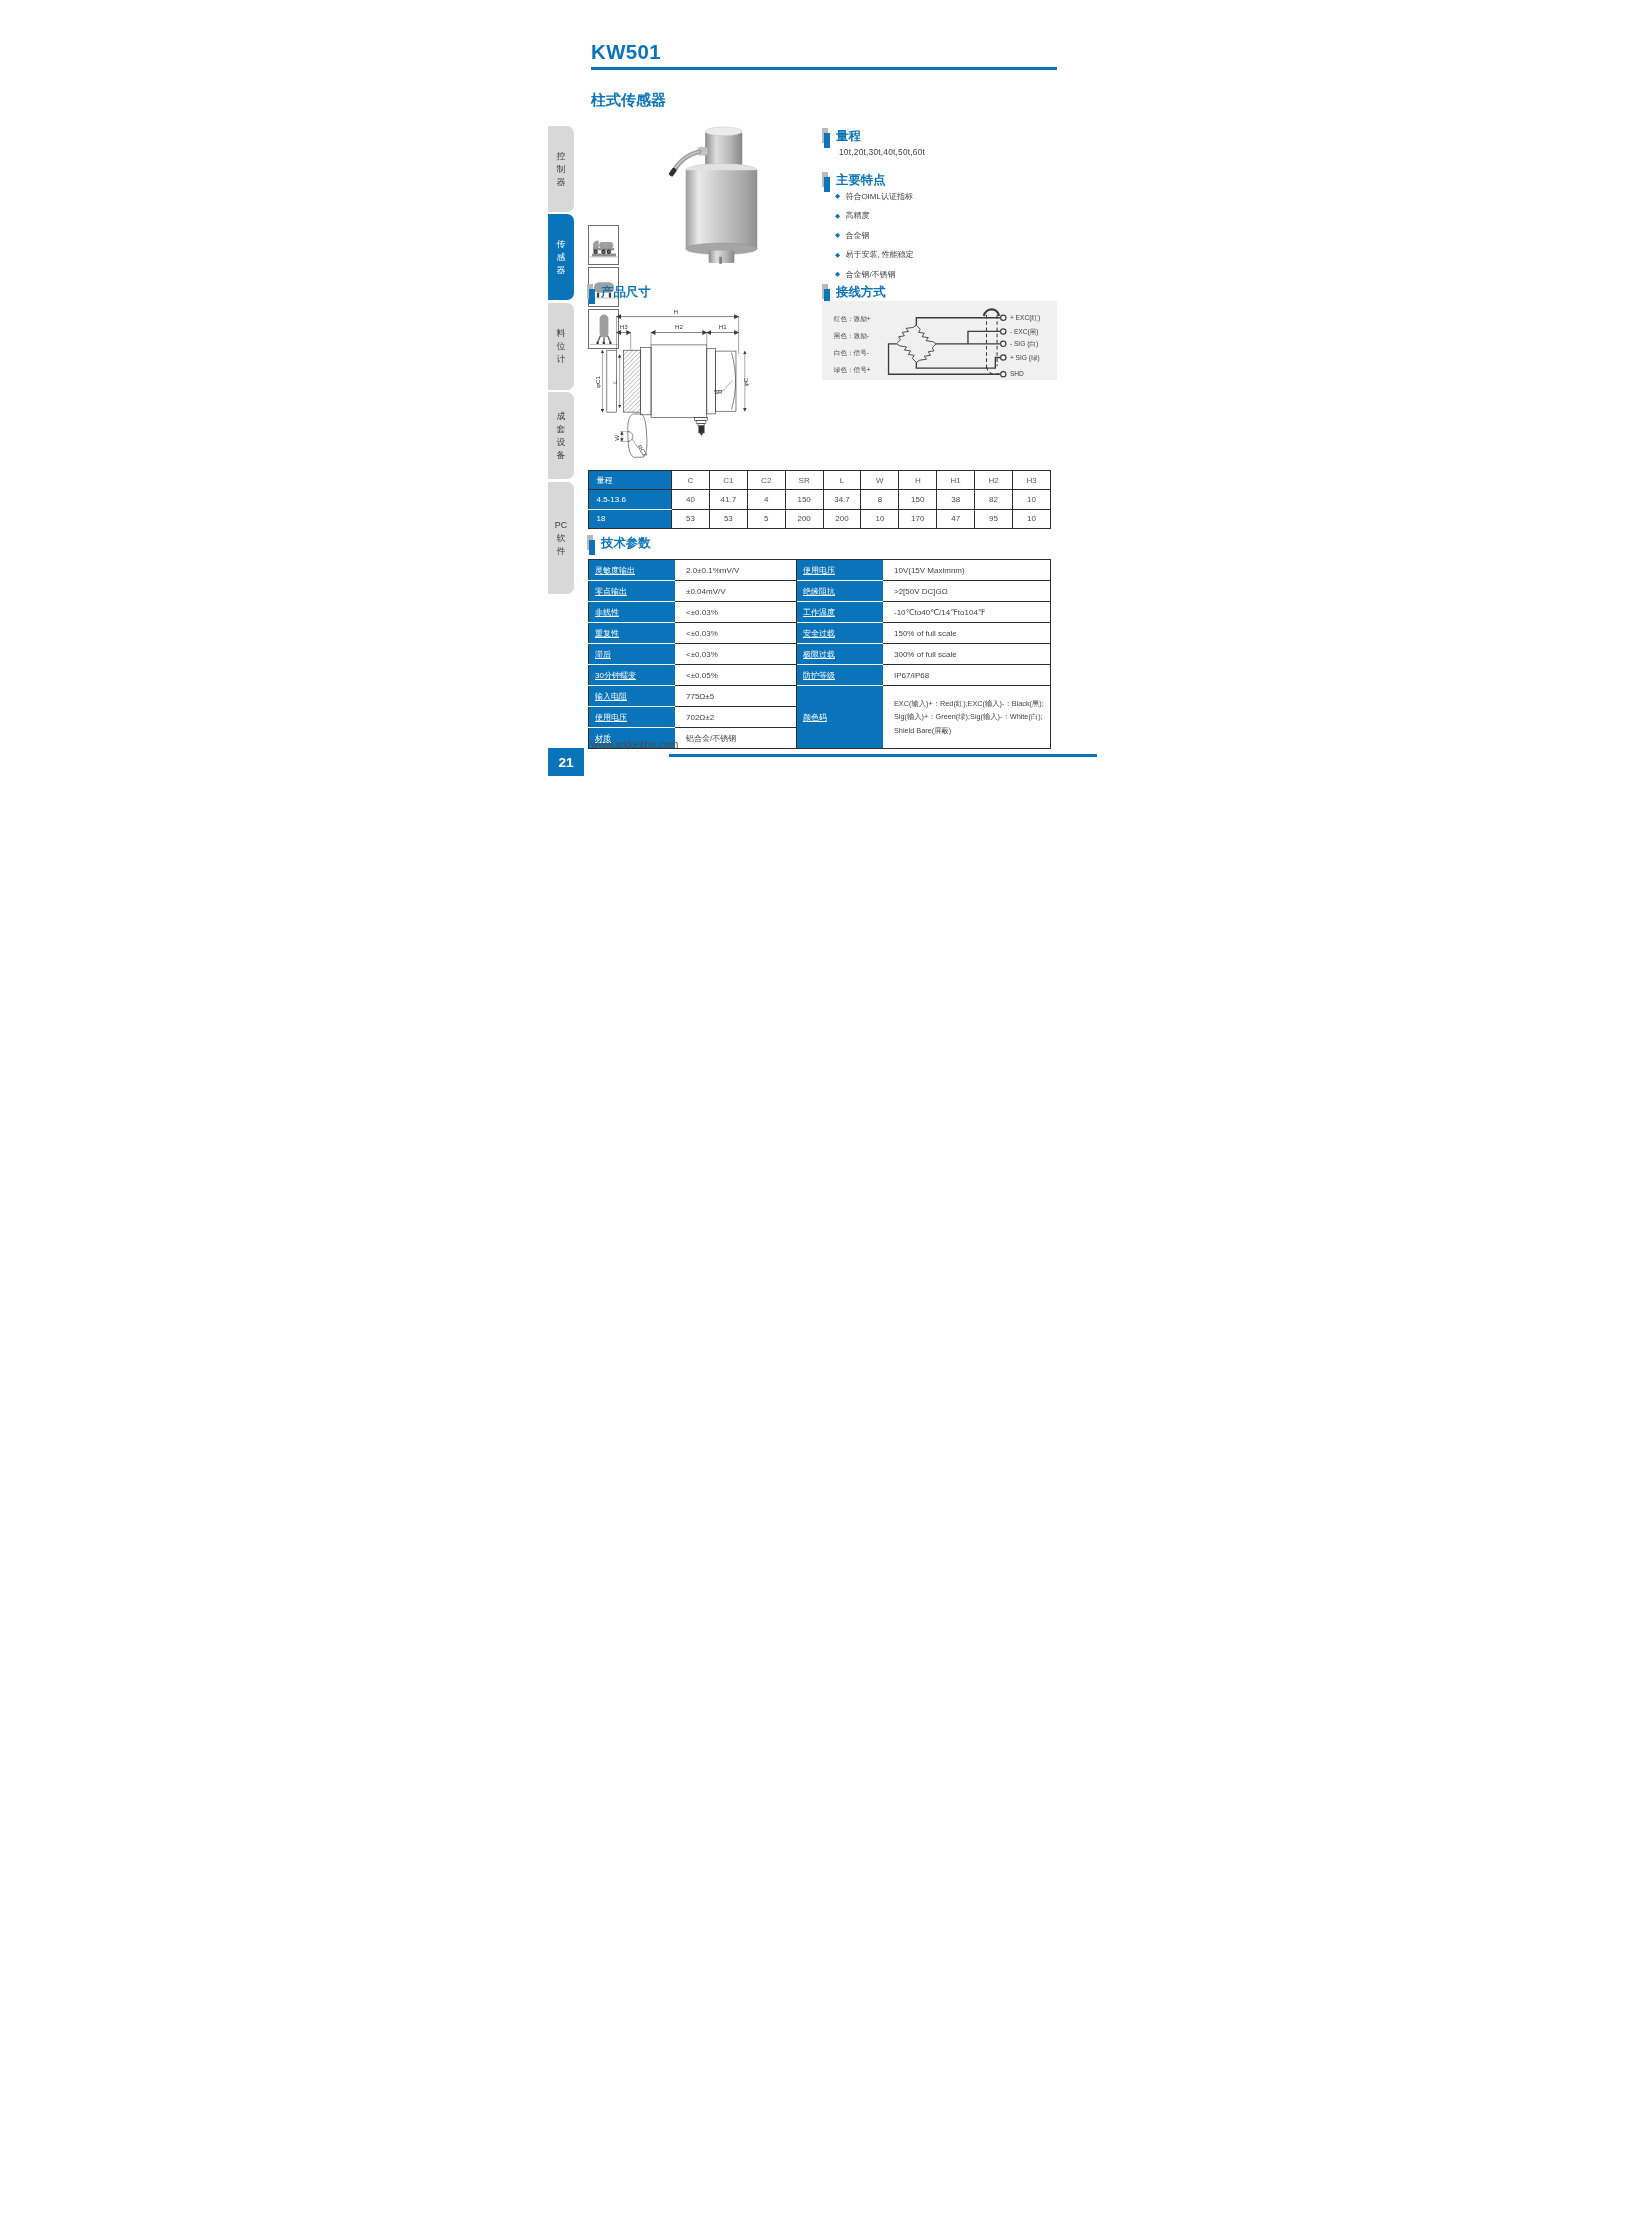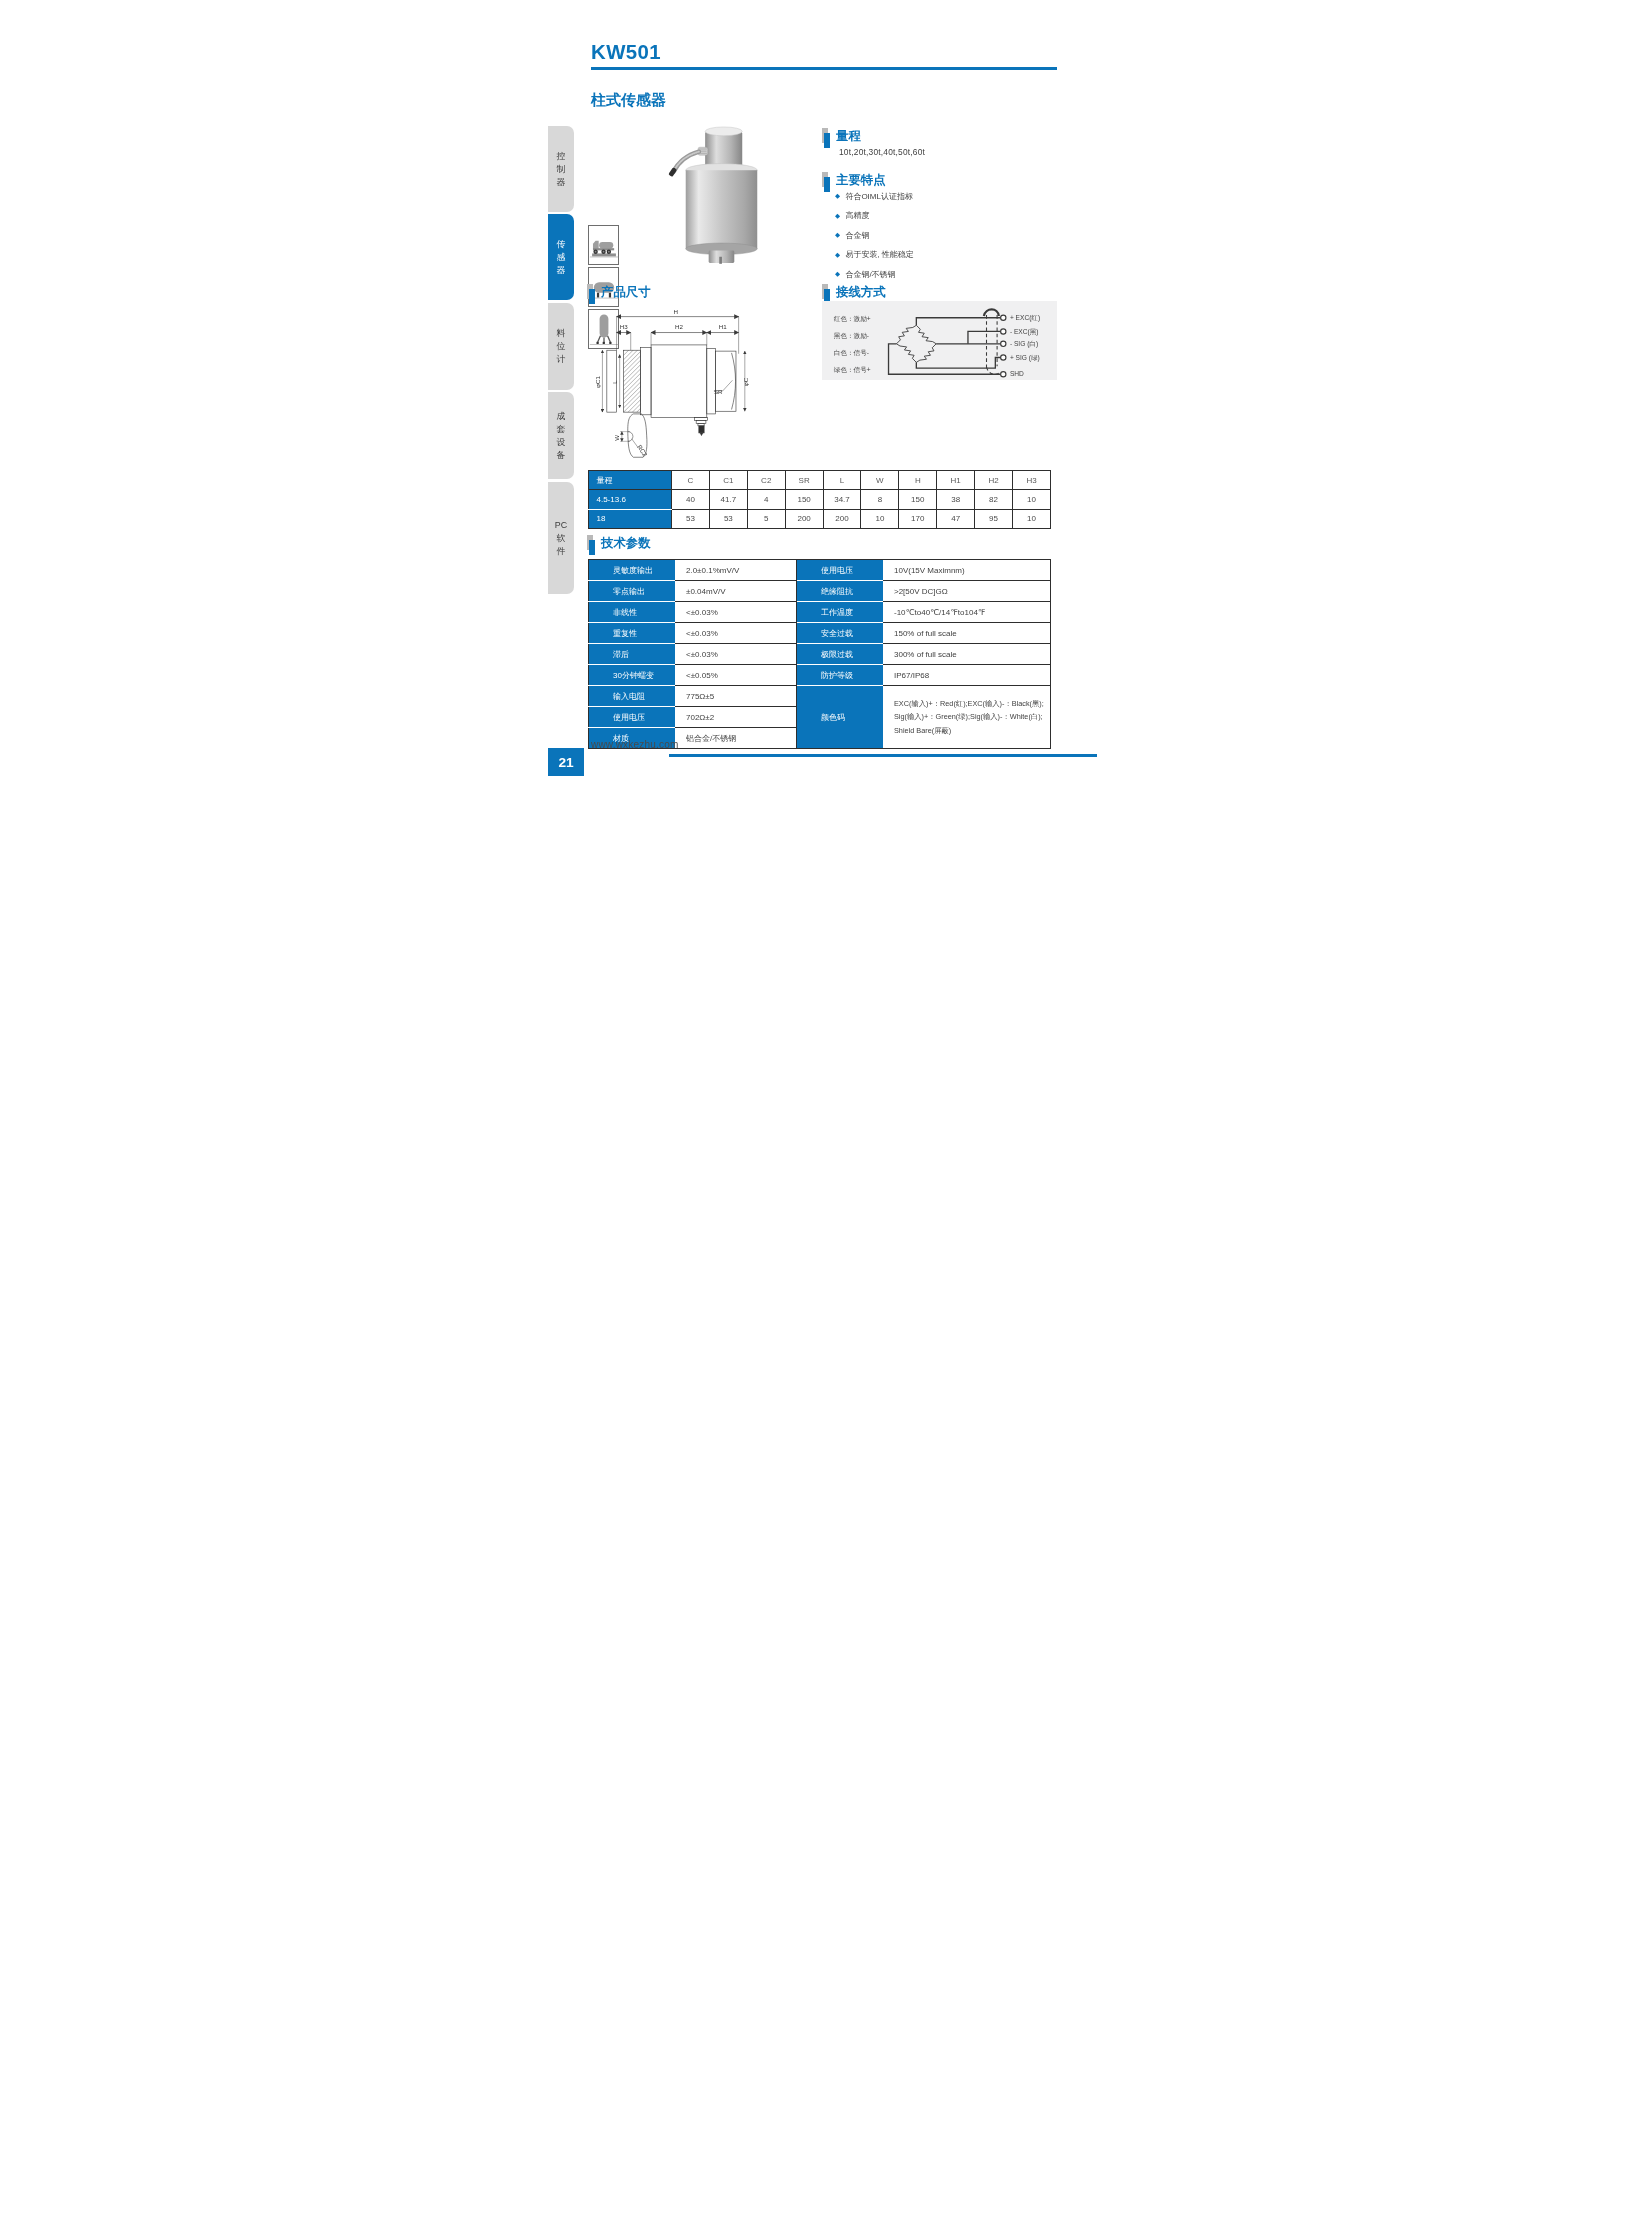--- a/index.html
+++ b/index.html
@@ -39,22 +39,22 @@
   .grid td{font-size:8px;overflow:hidden;white-space:nowrap;}
   
   .dim td{height:16.4px;text-align:center;color:#4a4a4a;border:0.9px solid #2e2e2e;border-top-width:1.8px;border-bottom-width:1.8px;}
   .dim td.hd{color:#595959;}
   .dim td.blue{background:#0a74ba;color:#fff;text-align:left;padding-left:7.5px;}
   .dim td.blue.b-top-dark{border-top:1.3px solid #2e2e2e;}
   .dim td.blue.b-mid{border-top:1.8px solid #ffffff;border-bottom:1.8px solid #ffffff;}
   .dim td.blue.b-last{border-top:1.8px solid #ffffff;border-bottom:1.3px solid #2e2e2e;}
   
   .spec td{height:18px;}
-  .spec td.lb{background:#0a74ba;color:#fff;text-align:left;padding-left:24px;font-size:8px;
-              border-top:1.8px solid #fff;border-bottom:1.8px solid #fff;border-left:0.9px solid #2e2e2e;border-right:0;}
+  .spec td.lb{background:#0a74ba;color:#fff;text-align:left;padding-left:6px;font-size:8px;
+              border-top:1.8px solid #fff;border-bottom:1.8px solid #fff;border-left:0.9px solid #2e2e2e;border-right:0;text-decoration:underline;}
   .spec td.lb.first{border-top:1.3px solid #2e2e2e;}
   .spec td.lb.last{border-bottom:1.3px solid #2e2e2e;}
   .spec td.lb.cc{border-bottom:1.3px solid #2e2e2e;}
   .spec td.vl{border:0.9px solid #2e2e2e;border-left:0;border-top-width:1.8px;border-bottom-width:1.8px;
               text-align:left;padding-left:11.5px;color:#3f3f3f;}
   .spec td.vl.first{border-top-width:1.3px;}
   .spec td.vl.last{border-bottom-width:1.3px;}
   .cc-lines div{font-size:7.3px;line-height:13.3px;color:#3f3f3f;}
 
   

